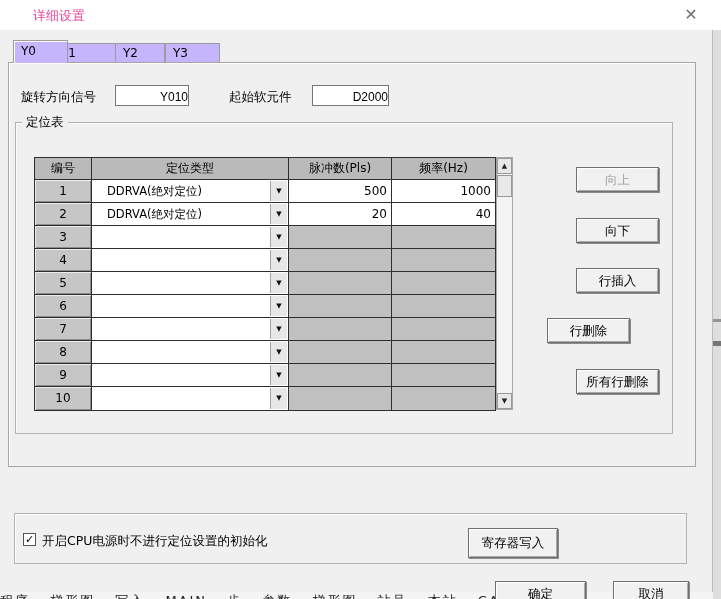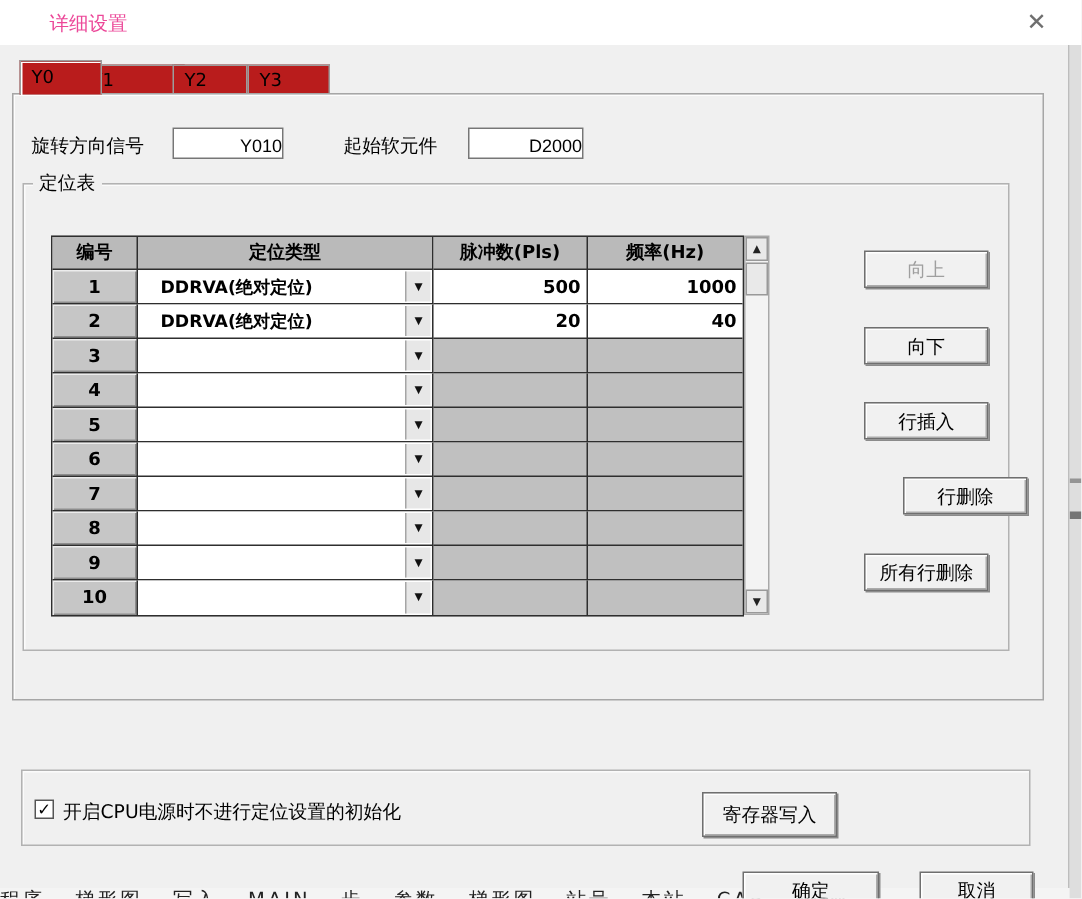--- a/index.html
+++ b/index.html
@@ -14,21 +14,21 @@
   .bg-bottom-strip { position:absolute; left:0; top:592px; width:713px; height:7px; background:#f4f4f4; overflow:hidden; }
   .bg-bottom-strip span { display:block; margin-top:1px; font-size:13px; line-height:16px; color:#222; white-space:nowrap; word-spacing:14px; letter-spacing:2px; }
 
   
   .titlebar { position:absolute; left:0; top:0; width:721px; height:30px; background:#ffffff; }
   .title-text { position:absolute; left:9px; top:7px; font-size:13px; color:#ec4899;margin-left:24px; }
   .close-icon { position:absolute; left:678px; top:4px; width:26px; height:22px; text-align:center; font-size:16px; line-height:22px; color:#6f6f6f; cursor:pointer; }
   .dialog-body { position:absolute; left:0; top:30px; width:713px; height:562px; background:#f0f0f0; border-right:1px solid #bdbdbd; }
 
   
-  .tab { position:absolute; background:#b91c1c; border:1px solid #9c9c9c; border-bottom:none; font-size:12px; padding-left:7px; cursor:pointer; }
+  .tab { position:absolute; background:#c4b5fd; border:1px solid #9c9c9c; border-bottom:none; font-size:12px; padding-left:7px; cursor:pointer; }
   .tab-active { left:13px; top:10px; width:55px; height:23px; line-height:21px; box-shadow:inset 1px 1px 0 #ffffff; z-index:3; }
   .tab-1 { left:53px;  top:13px; width:70px; height:19px; line-height:18px; }
   .tab-2 { left:115px; top:13px; width:50px; height:19px; line-height:18px; }
   .tab-3 { left:165px; top:13px; width:55px; height:19px; line-height:18px; }
 
   .tab-panel { position:absolute; left:8px; top:32px; width:688px; height:405px; background:#f0f0f0; border:1px solid #a6a6a6; box-shadow:inset 1px 1px 0 #fdfdfd; z-index:2; }
 
   .field-label { position:absolute; font-size:12.5px; }
   .lbl-rotation { left:12px; top:26px; }
   .lbl-start { left:220px; top:26px; }
@@ -37,21 +37,21 @@
   .inp-start { left:303px; top:22px; width:77px; }
 
   
   .groupbox { position:absolute; left:6px; top:59px; width:658px; height:312px; border:1px solid #b2b2b2; box-shadow:inset 1px 1px 0 #fbfbfb; }
   .groupbox-legend { position:absolute; left:6px; top:-9px; background:#f0f0f0; padding:0 4px; font-size:12.5px; }
 
   
   .postable { position:absolute; left:18px; top:34px; width:462px; border:1px solid #2e2e2e; background:#c0c0c0; }
   .trow { display:flex; height:23px; }
   .trow-header { height:22px; }
-  .tcell { border-right:1px solid #2e2e2e; border-bottom:1px solid #2e2e2e; overflow:hidden;font-weight:bold; }
+  .tcell { border-right:1px solid #2e2e2e; border-bottom:1px solid #2e2e2e; overflow:hidden; }
   .trow:last-child .tcell { border-bottom:none; }
   .tcell:last-child { border-right:none; }
   .c-no   { width:57px; }
   .c-type { width:197px; }
   .c-pulse{ width:103px; }
   .c-freq { width:103px; }
   .hcell { background:#bababa; text-align:center; font-size:12px; line-height:21px; }
   .numcell { background:#c6c6c6; text-align:center; font-size:12px; line-height:22px; box-shadow:inset 1px 1px 0 #ececec, inset -1px -1px 0 #8d8d8d; }
   .typecell { position:relative; background:#ffffff; font-size:11.5px; line-height:22px; padding-left:15px; cursor:pointer; }
   .combo-arrow { position:absolute; right:1px; top:1px; bottom:1px; width:17px; background:#e7e7e7; border-left:1px solid #a5a5a5; text-align:center; font-size:7px; line-height:20px; color:#111; }
@@ -67,21 +67,21 @@
   .sb-thumb { position:absolute; left:0; top:17px; width:15px; height:22px; background:#e9e9e9; border:1px solid #999; cursor:grab; }
 
   
   .btn { position:absolute; background:#f1f1f1; border:1px solid #6f6f6f; box-shadow:inset 1px 1px 0 #ffffff, inset -1px -1px 0 #ababab, 1px 1px 0 #8b8b8b; font-size:12.5px; text-align:center; cursor:pointer; font-family:inherit; color:#000; }
   .btn-disabled { color:#9f9f9f; }
 
   
   .btn-up     { left:567px; top:104px; width:83px; height:25px; line-height:23px; }
   .btn-down   { left:567px; top:155px; width:83px; height:25px; line-height:23px; }
   .btn-insert { left:567px; top:205px; width:83px; height:25px; line-height:23px; }
-  .btn-delete { left:593px; top:255px; width:83px; height:25px; line-height:23px; }
+  .btn-delete { left:538px; top:255px; width:83px; height:25px; line-height:23px; }
   .btn-delall { left:567px; top:306px; width:83px; height:25px; line-height:23px; }
 
   
   .bottom-frame { position:absolute; left:14px; top:483px; width:673px; height:51px; border:1px solid #b2b2b2; box-shadow:inset 1px 1px 0 #fbfbfb; }
   .checkbox { position:absolute; left:8px; top:19px; width:13px; height:13px; background:#ffffff; border:1px solid #555; text-align:center; font-size:11px; line-height:12px; font-weight:bold; cursor:pointer; }
   .checkbox-label { position:absolute; left:27px; top:19px; font-size:12.5px; }
   .btn-write { left:453px; top:14px; width:90px; height:30px; line-height:28px; }
   .btn-read  { left:567px; top:14px; width:91px; height:30px; line-height:28px; }
   .btn-ok     { left:495px; top:551px; width:91px; height:25px; line-height:23px; }
   .btn-cancel { left:613px; top:551px; width:76px; height:25px; line-height:23px; }

